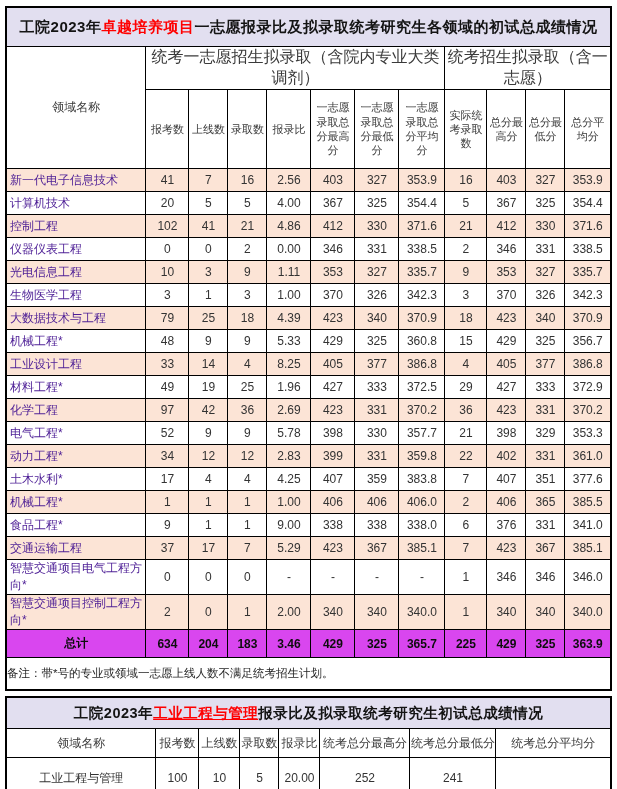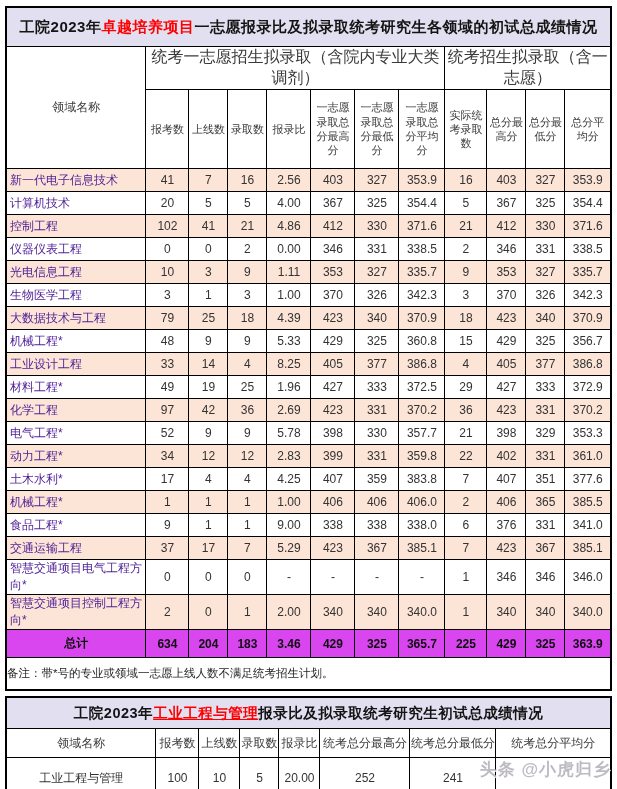--- a/index.html
+++ b/index.html
@@ -395,14 +395,13 @@
         <td>10</td>
         <td>5</td>
         <td>20.00</td>
         <td>252</td>
         <td>241</td>
         <td></td>
       </tr>
     </tbody>
   </table>
 
-  <div class="watermark">头条 @小虎归乡</div>
 </div>
 
 </body></html>

